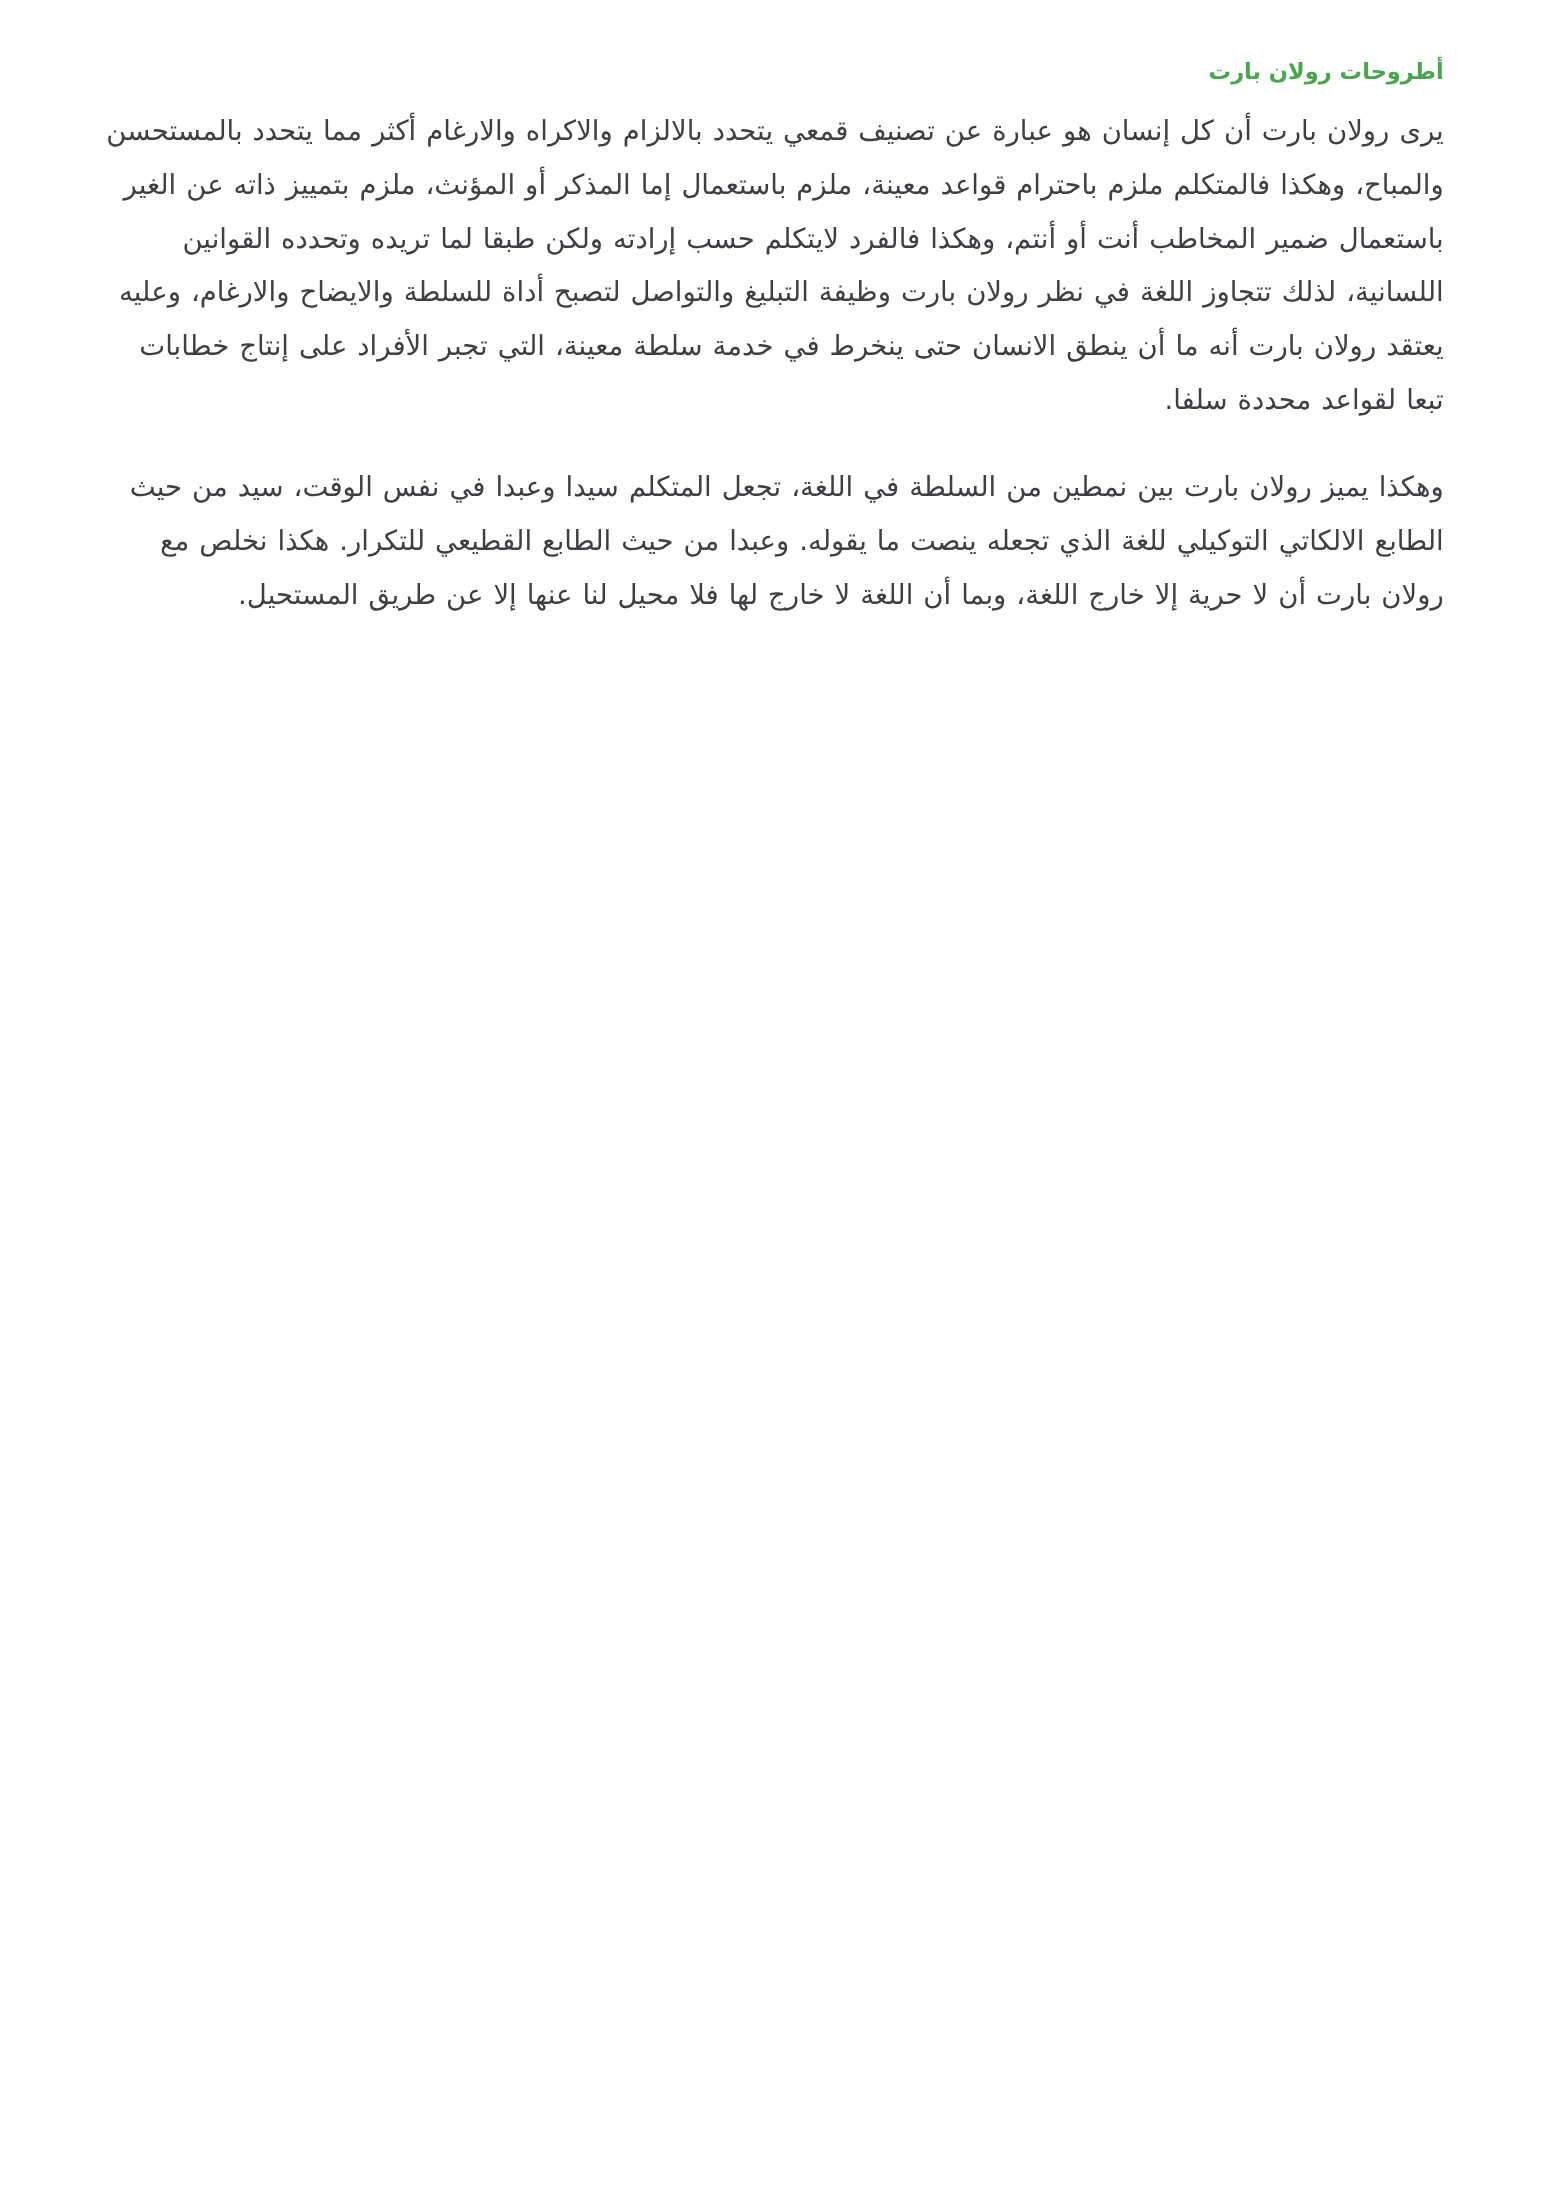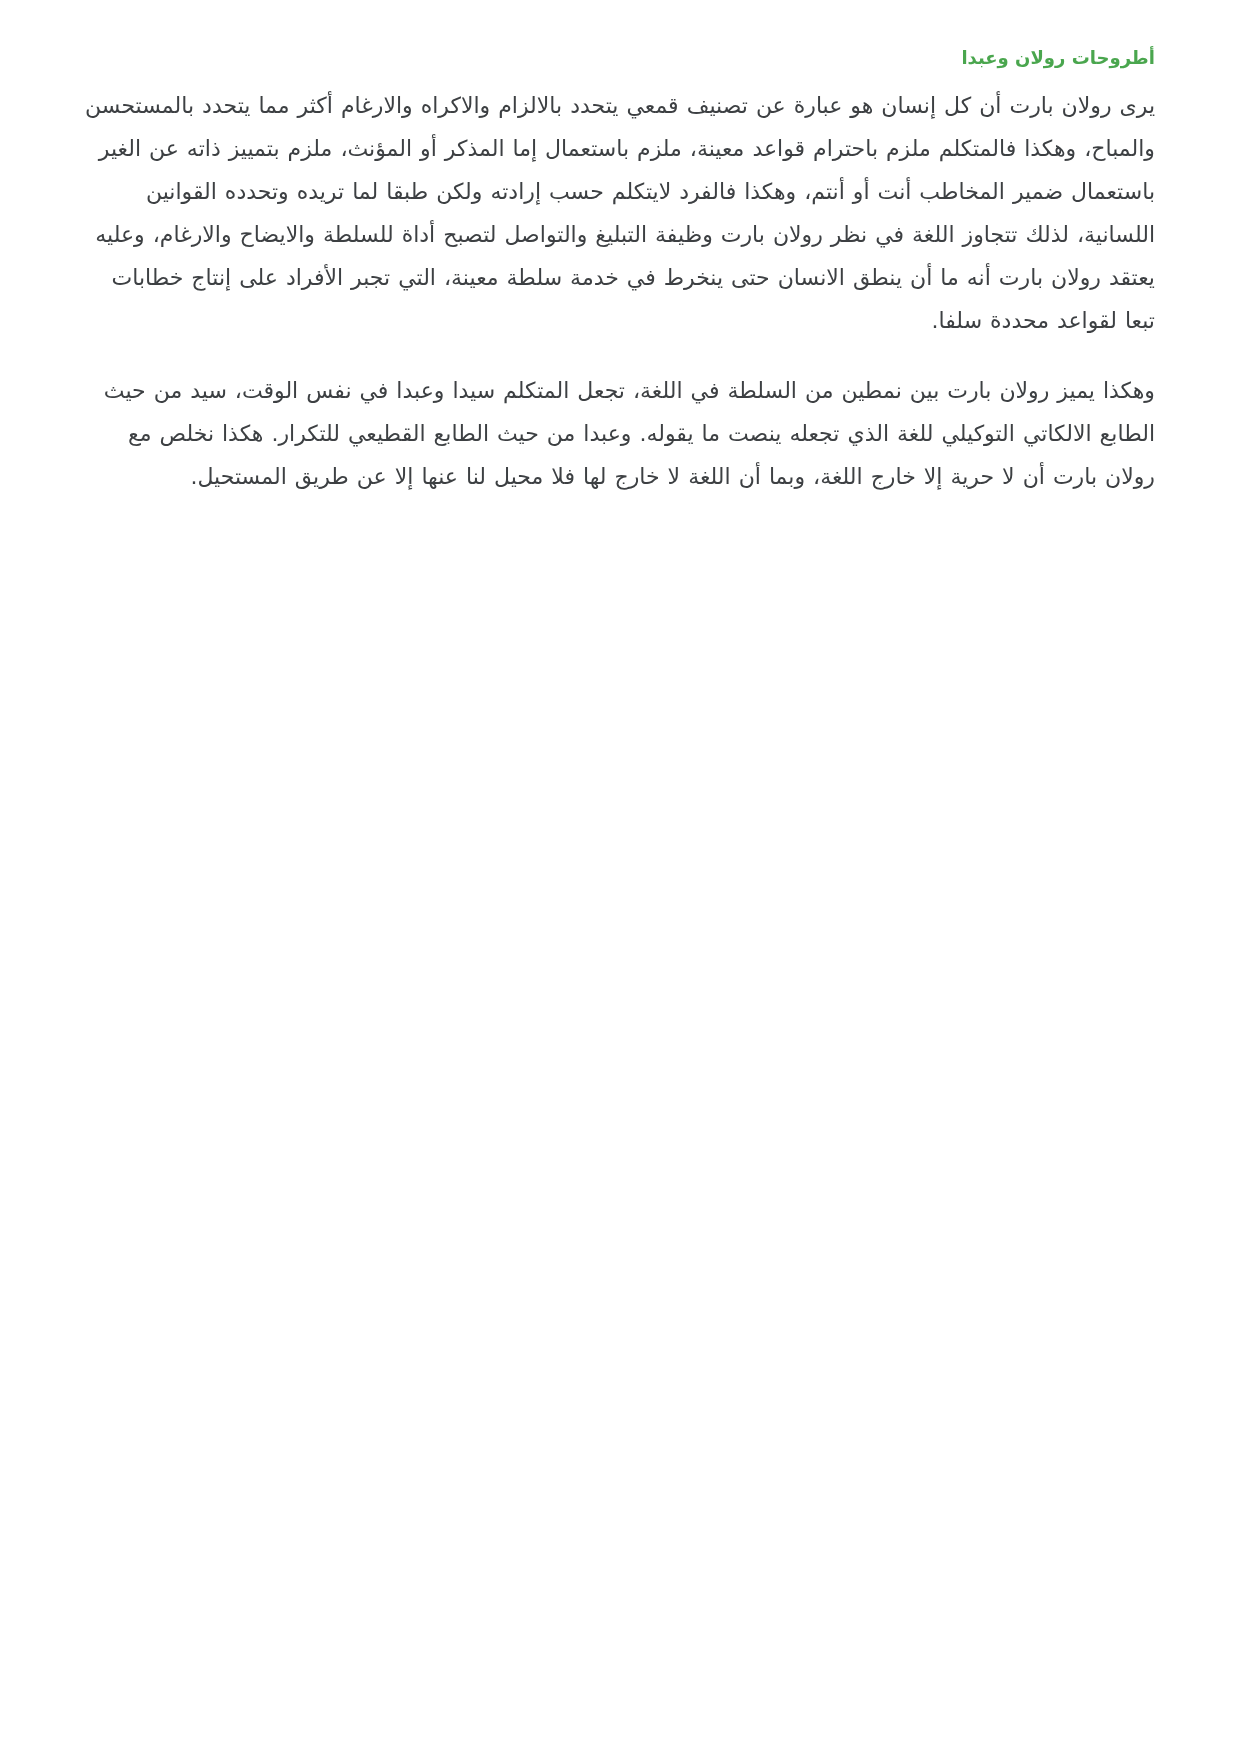--- a/index.html
+++ b/index.html
@@ -48,16 +48,16 @@
     line-height:1.95;
     text-align:right;
     margin:0 0 27px 0;
     word-spacing:1px;
   }
 </style>
 </head>
 <body>
 
 <div class="page">
-  <h2 class="doc-subtitle">أطروحات رولان وعبدا</h2>
+  <h2 class="doc-subtitle">أطروحات رولان بارت</h2>
   <p class="doc-paragraph">يرى رولان بارت أن كل إنسان هو عبارة عن تصنيف قمعي يتحدد بالالزام والاكراه والارغام أكثر مما يتحدد بالمستحسن والمباح، وهكذا فالمتكلم ملزم باحترام قواعد معينة، ملزم باستعمال إما المذكر أو المؤنث، ملزم بتمييز ذاته عن الغير باستعمال ضمير المخاطب أنت أو أنتم، وهكذا فالفرد لايتكلم حسب إرادته ولكن طبقا لما تريده وتحدده القوانين اللسانية، لذلك تتجاوز اللغة في نظر رولان بارت وظيفة التبليغ والتواصل لتصبح أداة للسلطة والايضاح والارغام، وعليه يعتقد رولان بارت أنه ما أن ينطق الانسان حتى ينخرط في خدمة سلطة معينة، التي تجبر الأفراد على إنتاج خطابات تبعا لقواعد محددة سلفا.</p>
   <p class="doc-paragraph">وهكذا يميز رولان بارت بين نمطين من السلطة في اللغة، تجعل المتكلم سيدا وعبدا في نفس الوقت، سيد من حيث الطابع الالكاتي التوكيلي للغة الذي تجعله ينصت ما يقوله. وعبدا من حيث الطابع القطيعي للتكرار. هكذا نخلص مع رولان بارت أن لا حرية إلا خارج اللغة، وبما أن اللغة لا خارج لها فلا محيل لنا عنها إلا عن طريق المستحيل.</p>
 </div>
 
 </body></html>

